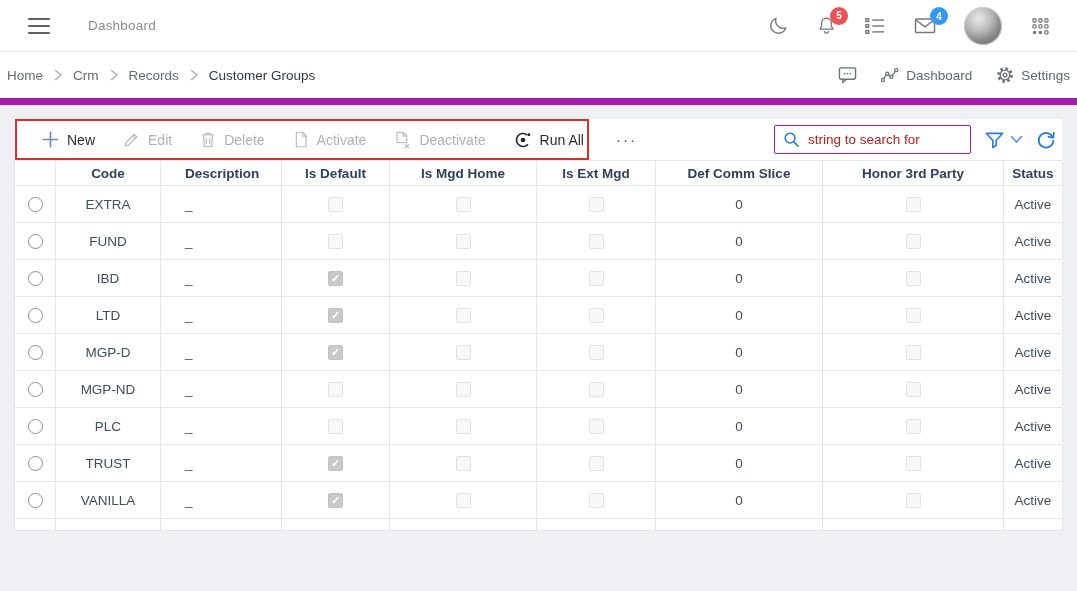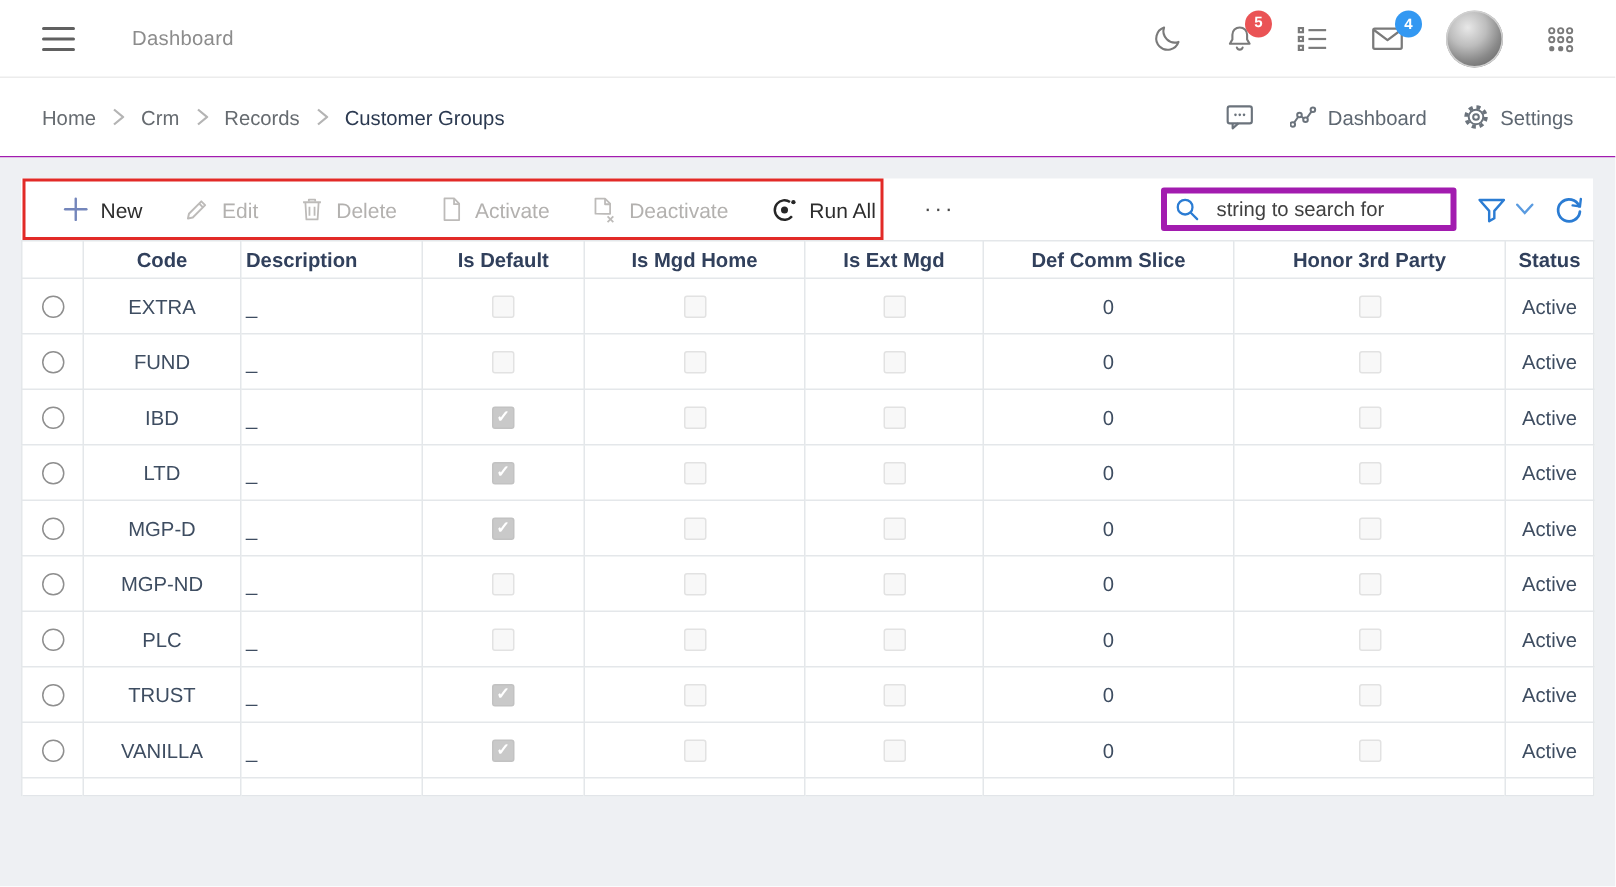--- a/index.html
+++ b/index.html
@@ -16,22 +16,22 @@
   .badge { position:absolute; top:-8px; right:-11px; min-width:18px; height:18px;
     border-radius:50%; color:#fff; font-size:10px; font-weight:bold;
     display:flex; align-items:center; justify-content:center; padding:0 2px; }
   .badge.red  { background:#ea5355; }
   .badge.blue { background:#3398f2; }
   .avatar { width:38px; height:38px; border-radius:50%;
     background:radial-gradient(circle at 38% 30%, #e8e8e8 0%, #bdbdbd 35%, #8a8a8a 62%, #555 100%);
     box-shadow:inset 0 0 0 1px #d0d0d0; }
 
   
-  .crumbbar { height:53px; background:#fff; border-bottom:1px solid #a21caf;
-    display:flex; align-items:center; padding:0 28px; }
+  .crumbbar { height:53px; background:#fff; border-bottom:7px solid #a21caf;
+    display:flex; align-items:center; padding:0 7px; }
   .crumb { font-size:13.5px; color:#666b70; cursor:pointer; }
   .crumb.current { color:#2b3950; font-weight:normal; cursor:default; }
   .crumb-sep { margin:0 11px; display:flex; align-items:center; }
   .crumb-actions { margin-left:auto; display:flex; align-items:center; gap:24px; }
   .crumb-action { display:flex; align-items:center; gap:7px; font-size:13.5px;
     color:#5e6771; cursor:pointer; }
 
   
   .main { height:486px; background:#eef0f3; padding:14px 15px 0 14px; }
 
@@ -39,33 +39,33 @@
     display:flex; align-items:center; padding-left:14px; }
   .annotation-box { position:absolute; left:1px; top:0; width:574px; height:41px;
     border:2px solid #e22a27; pointer-events:none; z-index:5; }
   .tool-btn { display:flex; align-items:center; gap:8px; padding:0 14px;
     font-size:14px; color:#2d2d2d; cursor:pointer; white-space:nowrap; }
   .tool-btn.disabled { color:#b3b1af; cursor:default; }
   .tool-btn.more { color:#4a4a4a; font-size:15px; letter-spacing:2px; padding:0 18px; }
 
   .search-wrap { margin-left:auto; display:flex; align-items:center; gap:13px; padding-right:6px; }
   .searchbox { position:relative; width:197px; height:29px; }
-  .searchbox input { width:100%; height:100%; border:4px solid #a21caf; border-radius:2px;
-    padding:0 8px 0 33px; font-size:13.5px; color:#404040; outline:none;
+  .searchbox input { width:100%; height:100%; border:1px solid #a21caf; border-radius:2px;
+    padding:0 8px 0 33px; font-size:13.5px; color:#b91c1c; outline:none;
     font-family:"Liberation Sans", sans-serif; background:#fff; }
   .filter-group { display:flex; align-items:center; gap:5px; cursor:pointer; }
   .icon-btn { display:flex; align-items:center; cursor:pointer; }
 
   
   table { width:1048px; border-collapse:collapse; table-layout:fixed; background:#fff;
     border:1px solid #e2e5e9; }
   th, td { border:1px solid #e4e7ea; overflow:hidden; }
   th { height:25px; font-size:13.5px; font-weight:bold; color:#31405c; text-align:center; }
   td { height:37px; font-size:13.5px; color:#3e4d61; text-align:center; }
-  th.left, td.left { text-align:left; padding-left:3px; }
+  th.left, td.left { text-align:left; padding-left:24px; }
   tr.partial td { height:12px; border-bottom:none; }
 
   .radio { display:inline-block; width:15px; height:15px; border:1px solid #8f8f8f;
     border-radius:50%; background:#fff; cursor:pointer; vertical-align:middle; }
   .cb { display:inline-flex; width:15px; height:15px; border:1px solid #e2e2e2;
     border-radius:2px; background:#f8f8f8; align-items:center; justify-content:center;
     vertical-align:middle; }
   .cb.checked { background:#c9c9c9; border-color:#c2c2c2; }
   .cb.checked::after { content:"\2713"; color:#fff; font-size:11px; font-weight:bold; line-height:1; }
 

